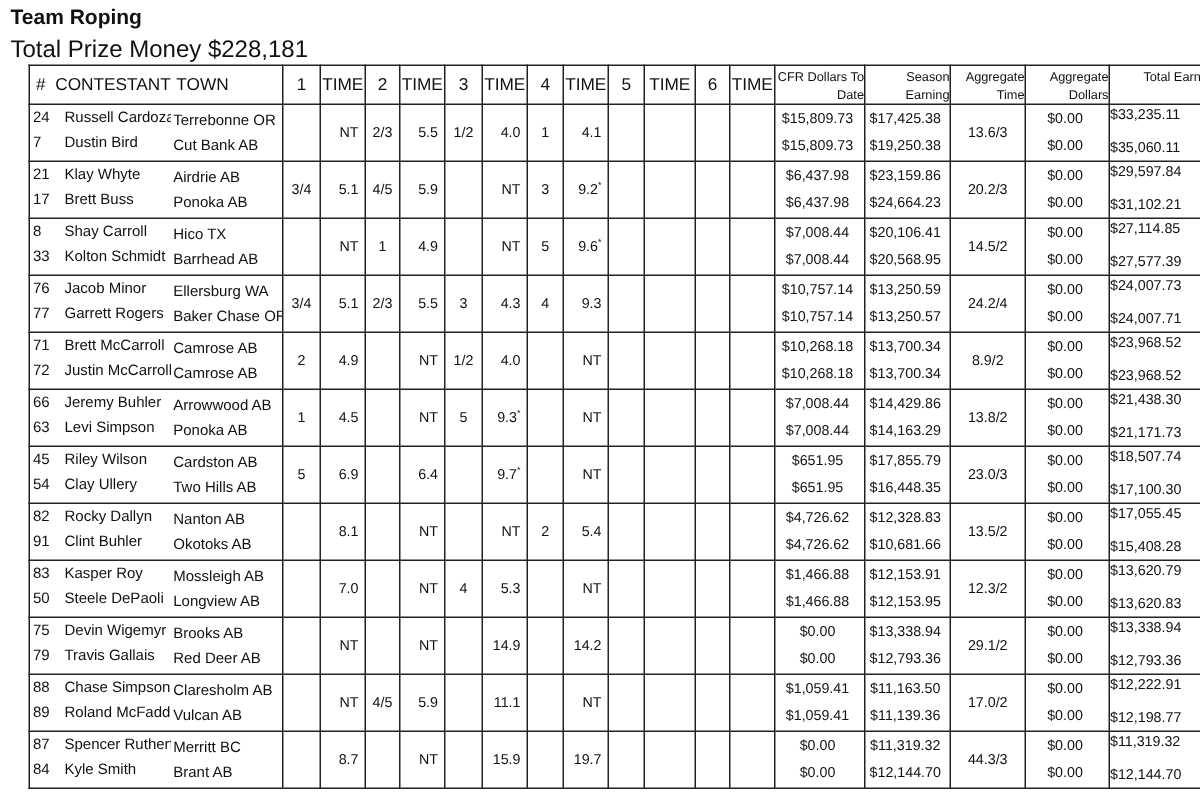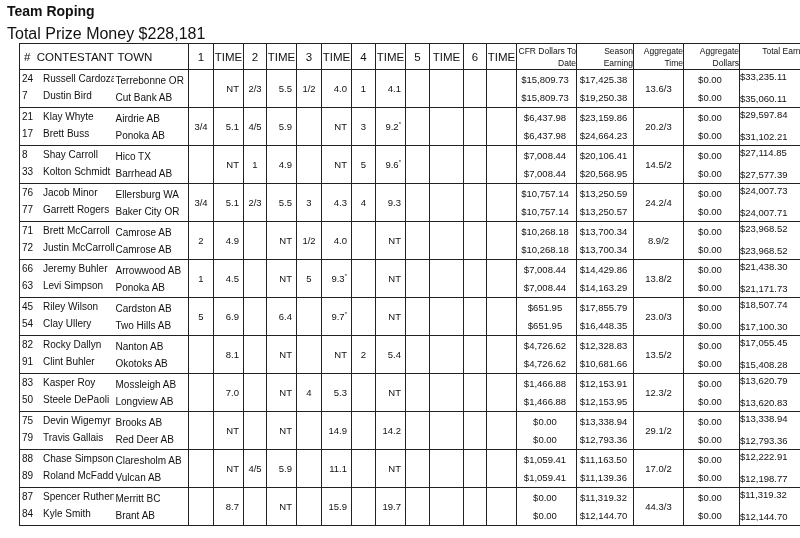--- a/index.html
+++ b/index.html
@@ -199,21 +199,21 @@
     </td>
   </tr>
 
   <tr class="row">
     <td class="name">
       <span class="line"><span class="num">76</span><span>Jacob Minor</span></span>
       <span class="line"><span class="num">77</span><span>Garrett Rogers</span></span>
     </td>
     <td class="town">
       <span class="line">Ellersburg WA</span>
-      <span class="line">Baker City OR</span>
+      <span class="line">Baker Chase OR</span>
     </td>
     <td class="c">3/4</td>
     <td class="r">5.1</td>
     <td class="c">2/3</td>
     <td class="r">5.5</td>
     <td class="c">3</td>
     <td class="r">4.3</td>
     <td class="c">4</td>
     <td class="r">9.3</td>
     <td class="c"></td>

